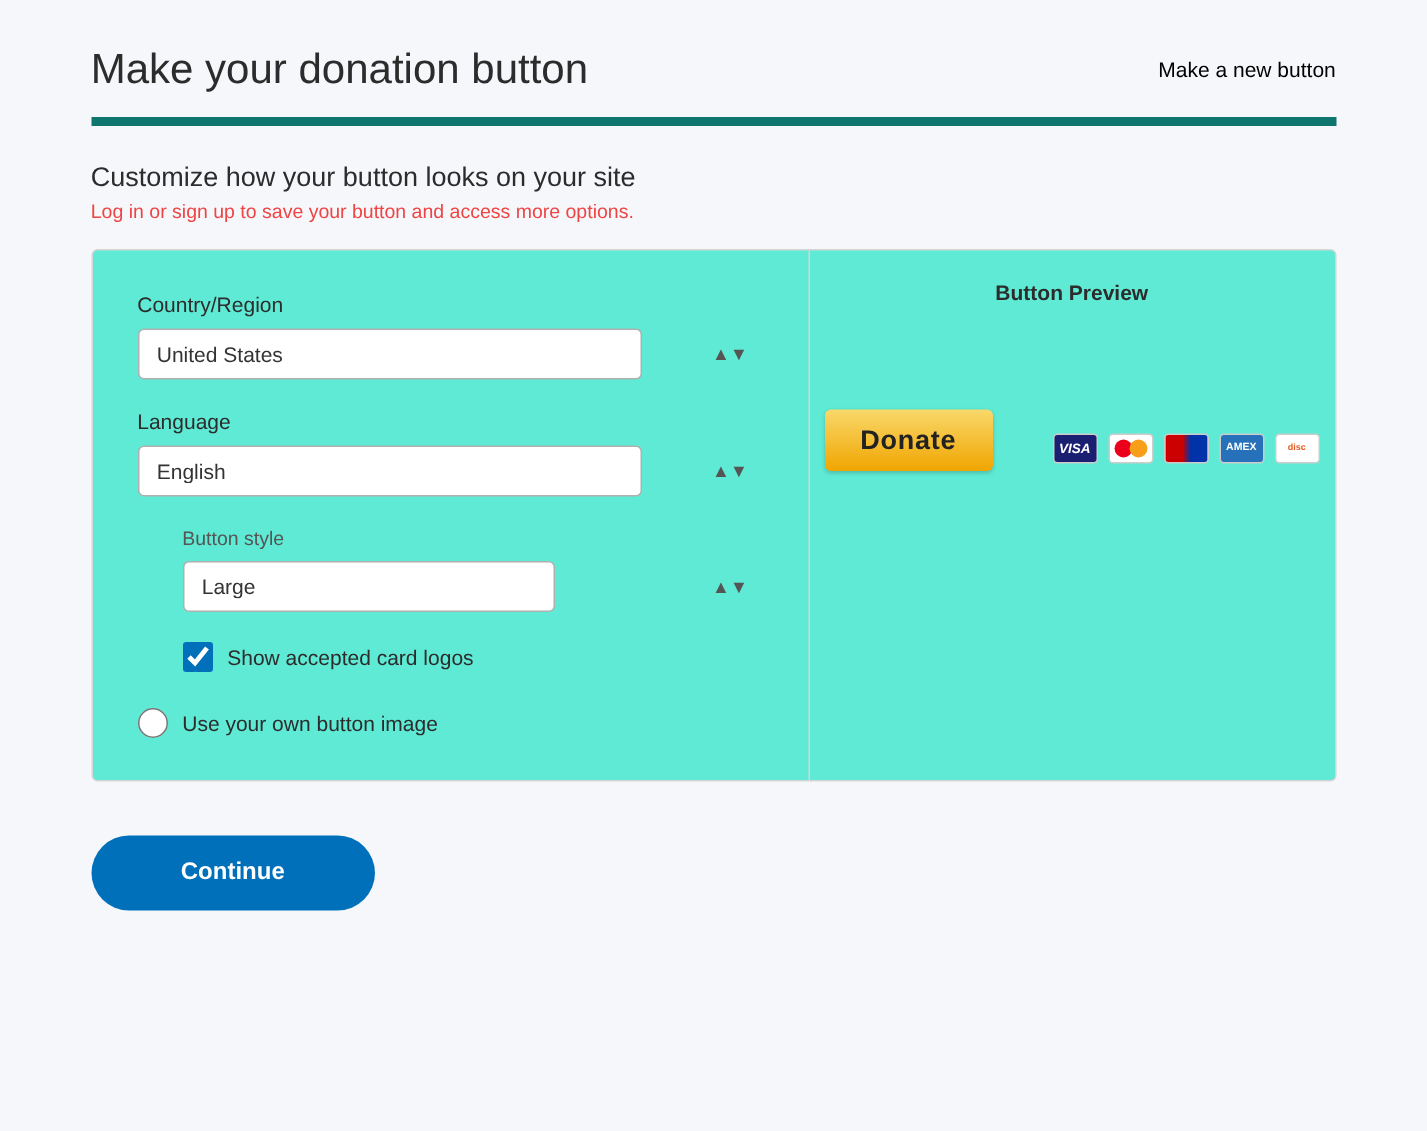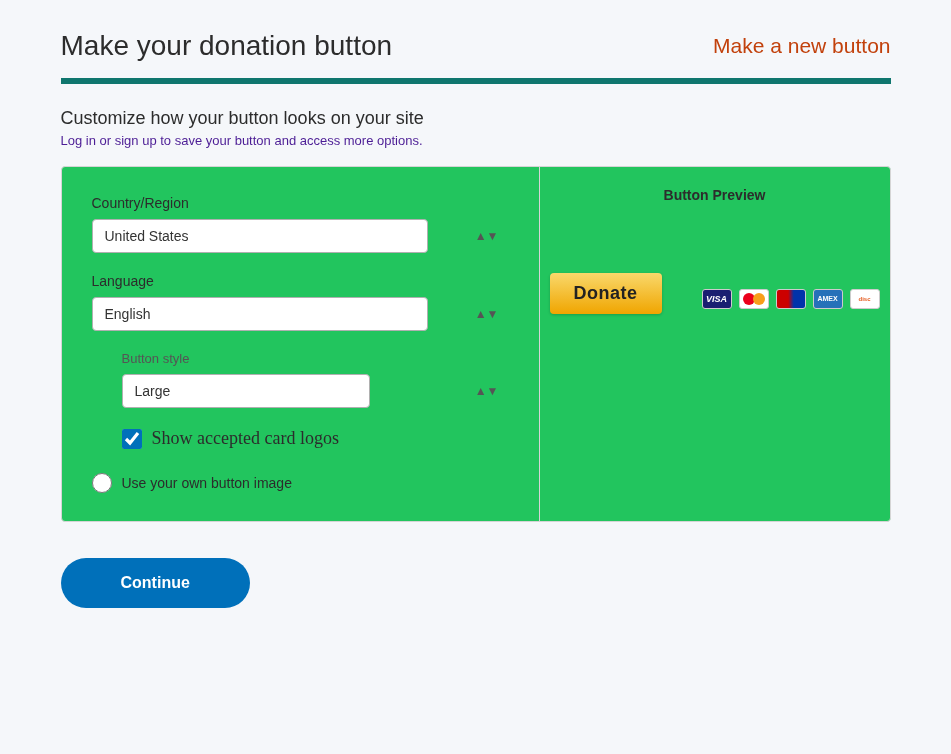--- a/index.html
+++ b/index.html
@@ -22,41 +22,41 @@
       border-bottom: 6px solid #0f766e;
       padding-bottom: 16px;
       margin-bottom: 24px;
     }
     .page-title {
       font-size: 28px;
       font-weight: 400;
       color: #2c2c2c;
     }
     .make-new-link {
-      color: #c2410c;
+      color: #000000;
       text-decoration: none;
-      font-size: 21px;
+      font-size: 14px;
       font-weight: 500;
     }
     .section-title {
       font-size: 18px;
       font-weight: 400;
       color: #2c2c2c;
       margin-bottom: 4px;
     }
     .section-subtitle {
       font-size: 13px;
-      color: #4c1d95;
+      color: #ef4444;
       margin-bottom: 18px;
     }
     .panel {
       display: flex;
       border: 1px solid #d5d5d5;
       border-radius: 4px;
-      background: #22c55e;
+      background: #5eead4;
       overflow: hidden;
       margin-bottom: 28px;
     }
     .panel-left {
       flex: 1;
       padding: 28px 30px;
       border-right: 1px solid #d5d5d5;
     }
     .panel-right {
       width: 350px;
@@ -135,23 +135,22 @@
       gap: 10px;
       margin-top: 14px;
     }
     .checkbox-input {
       width: 20px;
       height: 20px;
       accent-color: #0070ba;
       cursor: pointer;
     }
     .checkbox-label {
-      font-size: 18px;
-      color: #2c2c2c;
-      font-family: Liberation Serif, serif;
+      font-size: 14px;
+      color: #2c2c2c;
     }
     .radio-row-2 {
       display: flex;
       align-items: center;
       gap: 10px;
       margin-top: 24px;
     }
     
     .donate-btn-preview {
       display: flex;

